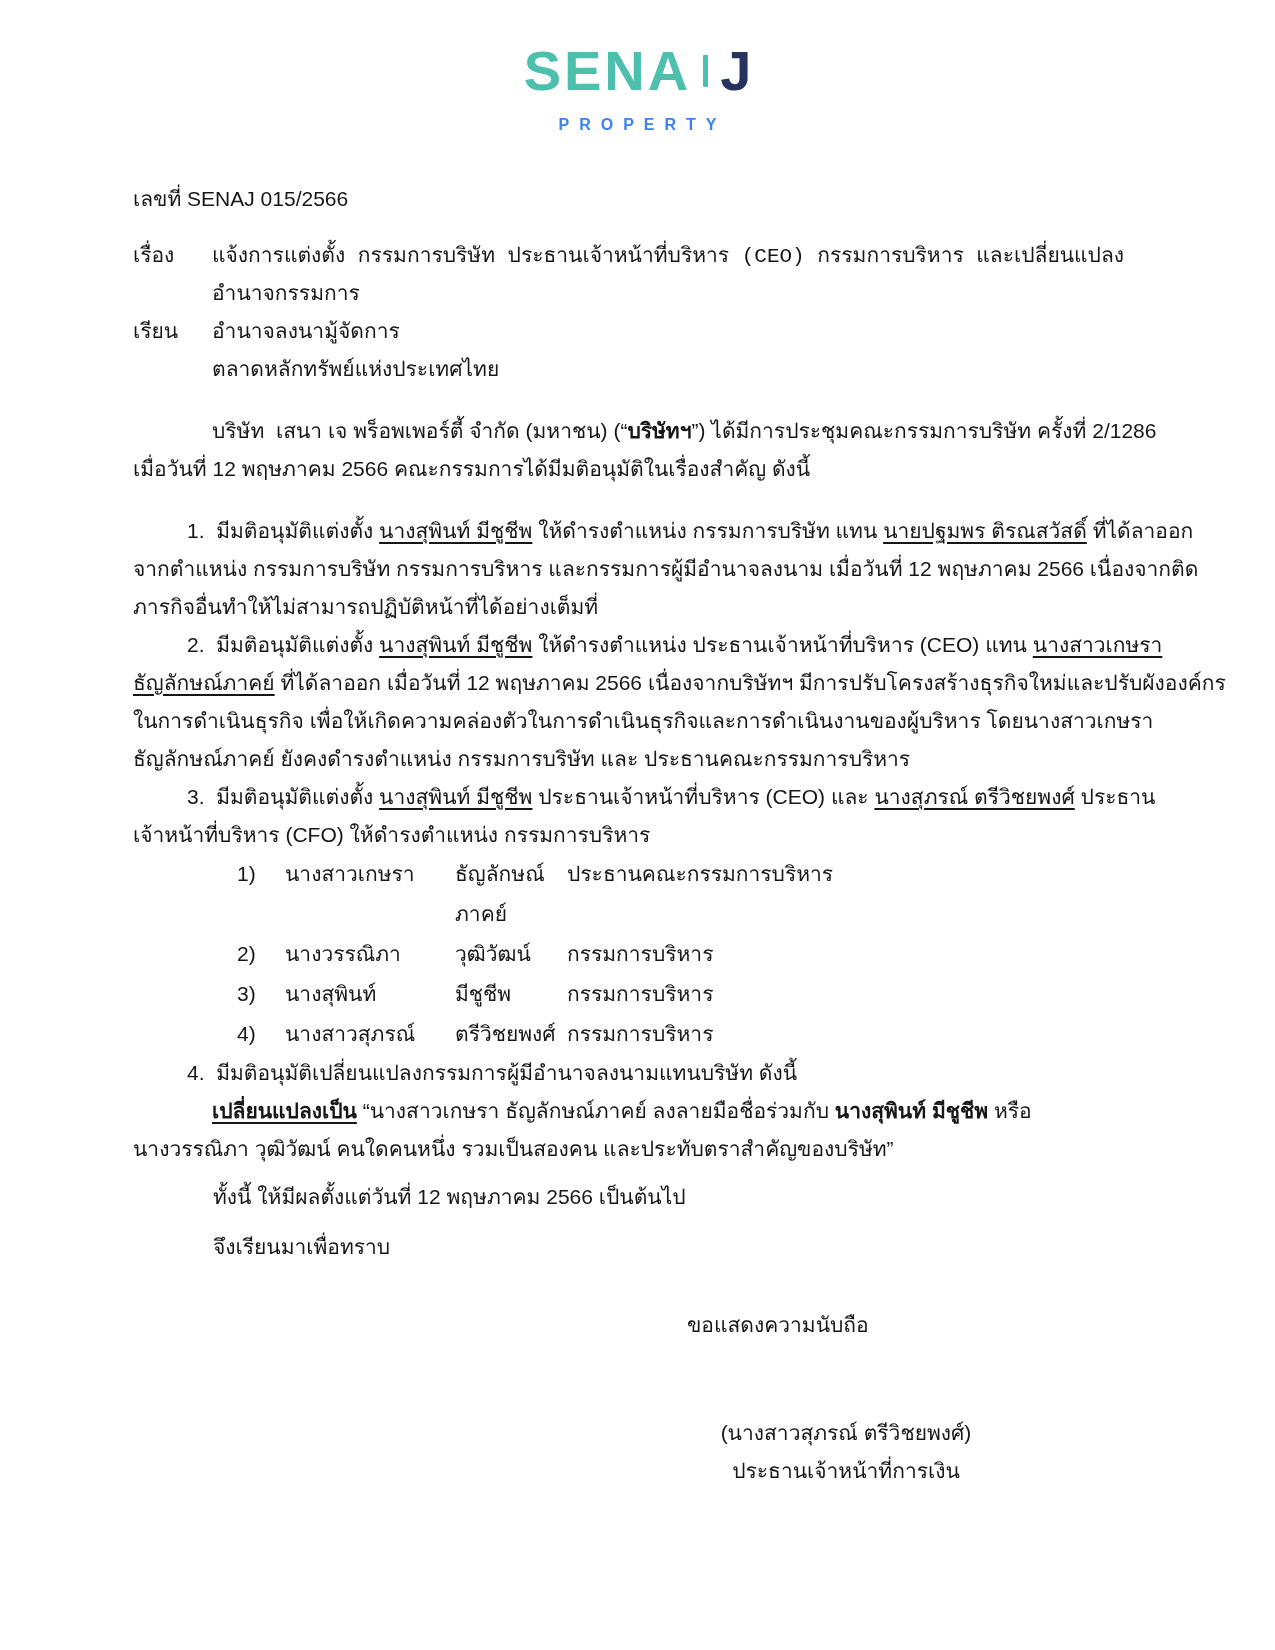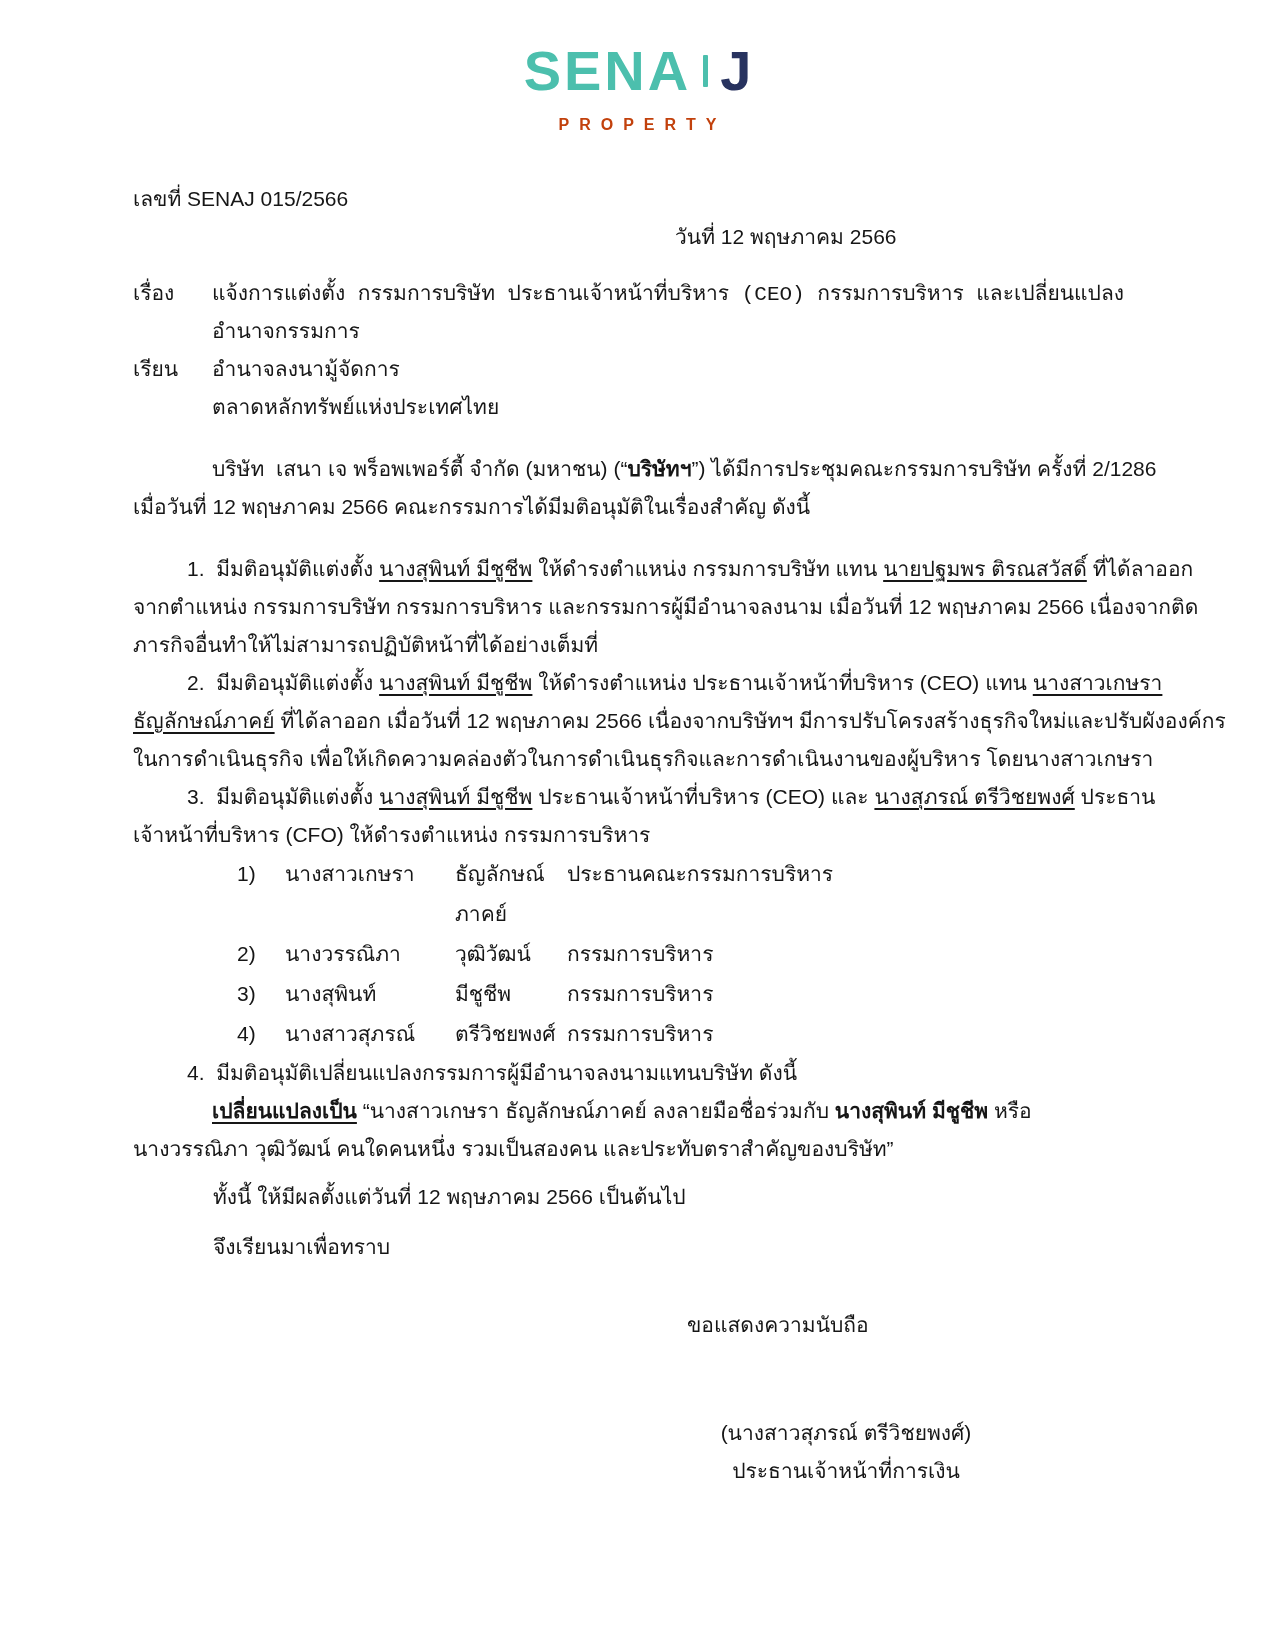--- a/index.html
+++ b/index.html
@@ -60,27 +60,26 @@
 <body>
 
 <div class="page">
 
   <div class="logo">
     <div class="logo-main">
       <span class="logo-sena" style="color: rgb(76, 191, 173);">SENA</span>
       <span class="logo-sep" style="background: rgb(76, 191, 173);"></span>
       <span class="logo-j" style="color: rgb(40, 51, 95);">J</span>
     </div>
-    <div class="logo-property" style="color: #c2410c;">PROPERTY</div>
+    <div class="logo-property" style="color: #3b82f6;">PROPERTY</div>
   </div>
 
   <div class="content">
 
     <div class="doc-no">เลขที่ SENAJ 015/2566</div>
-    <div class="date-line">วันที่ 12 พฤษภาคม 2566</div>
 
     <div class="meta">
       <div class="meta-row">
         <span class="meta-label">เรื่อง</span>
         <span class="meta-text">แจ้งการแต่งตั้ง กรรมการบริษัท ประธานเจ้าหน้าที่บริหาร (CEO) กรรมการบริหาร และเปลี่ยนแปลงอำนาจกรรมการ</span>
       </div>
       <div class="meta-row">
         <span class="meta-label">เรียน</span>
         <span class="meta-text">อำนาจลงนามู้จัดการ</span>
       </div>
@@ -94,20 +93,21 @@
 
     <div class="para p-item1 ind54">
         <div class="line"><span>1.  มีมติอนุมัติแต่งตั้ง </span><span class="u">นางสุพินท์ มีชูชีพ</span><span> ให้ดำรงตำแหน่ง กรรมการบริษัท แทน </span><span class="u">นายปฐมพร ติรณสวัสดิ์</span><span> ที่ได้ลาออก</span></div>
         <div class="line"><span>จากตำแหน่ง กรรมการบริษัท กรรมการบริหาร และกรรมการผู้มีอำนาจลงนาม เมื่อวันที่ 12 พฤษภาคม 2566 เนื่องจากติด</span></div>
         <div class="line"><span>ภารกิจอื่นทำให้ไม่สามารถปฏิบัติหน้าที่ได้อย่างเต็มที่</span></div>
       </div>
     <div class="para ind54">
         <div class="line"><span>2.  มีมติอนุมัติแต่งตั้ง </span><span class="u">นางสุพินท์ มีชูชีพ</span><span> ให้ดำรงตำแหน่ง ประธานเจ้าหน้าที่บริหาร (CEO) แทน </span><span class="u">นางสาวเกษรา</span></div>
         <div class="line"><span class="u">ธัญลักษณ์ภาคย์</span><span> ที่ได้ลาออก เมื่อวันที่ 12 พฤษภาคม 2566 เนื่องจากบริษัทฯ มีการปรับโครงสร้างธุรกิจใหม่และปรับผังองค์กร</span></div>
         <div class="line"><span>ในการดำเนินธุรกิจ เพื่อให้เกิดความคล่องตัวในการดำเนินธุรกิจและการดำเนินงานของผู้บริหาร โดยนางสาวเกษรา</span></div>
+        <div class="line"><span>ธัญลักษณ์ภาคย์ ยังคงดำรงตำแหน่ง กรรมการบริษัท และ ประธานคณะกรรมการบริหาร</span></div>
       </div>
     <div class="para ind54">
         <div class="line"><span>3.  มีมติอนุมัติแต่งตั้ง </span><span class="u">นางสุพินท์ มีชูชีพ</span><span> ประธานเจ้าหน้าที่บริหาร (CEO) และ </span><span class="u">นางสุภรณ์ ตรีวิชยพงศ์</span><span> ประธาน</span></div>
         <div class="line"><span>เจ้าหน้าที่บริหาร (CFO) ให้ดำรงตำแหน่ง กรรมการบริหาร</span></div>
       </div>
 
     <div class="board">
         <div class="board-row">
           <span class="board-no">1)</span>
           <span class="board-first">นางสาวเกษรา</span>

